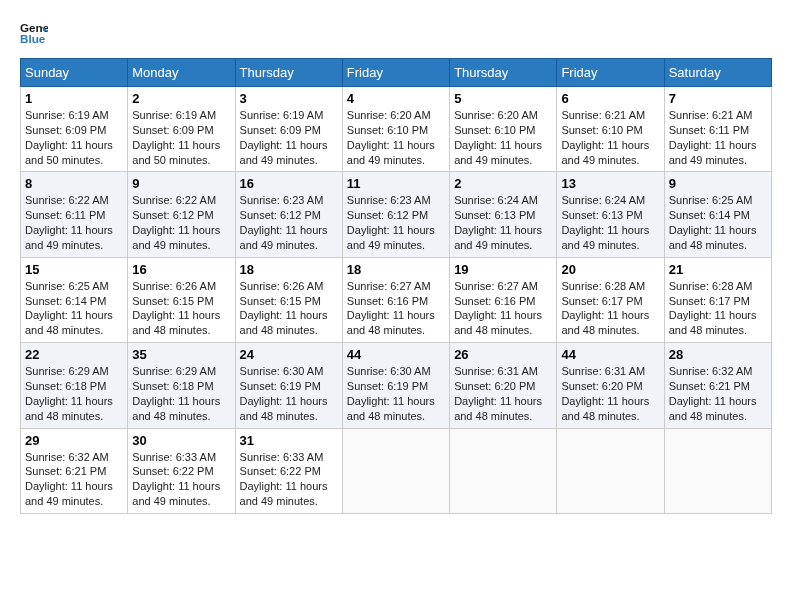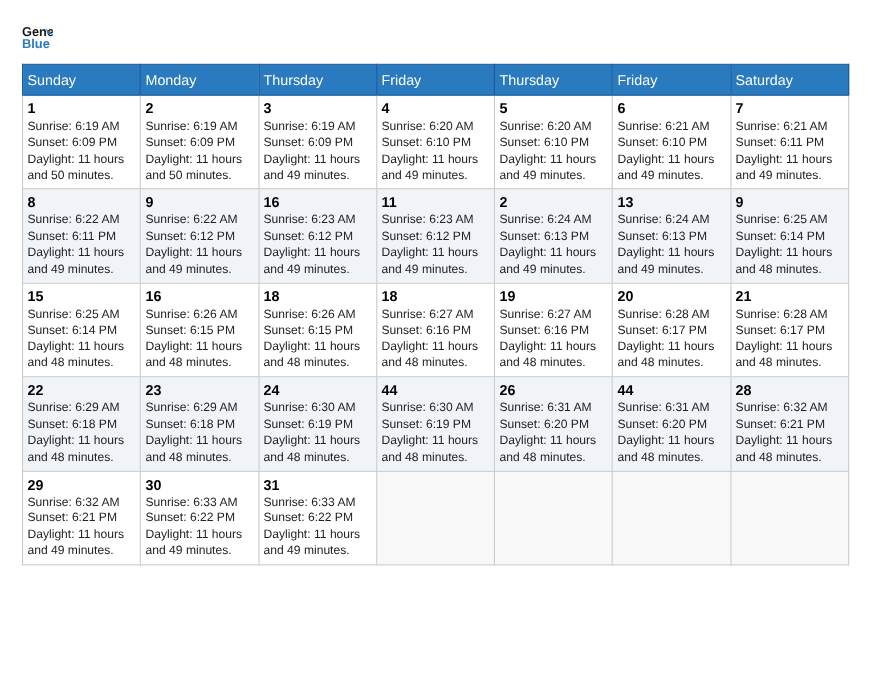--- a/index.html
+++ b/index.html
@@ -195,21 +195,21 @@
         <div class="day-number">21</div>
         <div class="day-info">Sunrise: 6:28 AM<br>Sunset: 6:17 PM<br>Daylight: 11 hours and 48 minutes.</div>
       </td>
       </tr>
       <tr>
         <td>
         <div class="day-number">22</div>
         <div class="day-info">Sunrise: 6:29 AM<br>Sunset: 6:18 PM<br>Daylight: 11 hours and 48 minutes.</div>
       </td>
         <td>
-        <div class="day-number">23</div>
+        <div class="day-number">35</div>
         <div class="day-info">Sunrise: 6:29 AM<br>Sunset: 6:18 PM<br>Daylight: 11 hours and 48 minutes.</div>
       </td>
         <td>
         <div class="day-number">24</div>
         <div class="day-info">Sunrise: 6:30 AM<br>Sunset: 6:19 PM<br>Daylight: 11 hours and 48 minutes.</div>
       </td>
         <td>
         <div class="day-number">44</div>
         <div class="day-info">Sunrise: 6:30 AM<br>Sunset: 6:19 PM<br>Daylight: 11 hours and 48 minutes.</div>
       </td>

